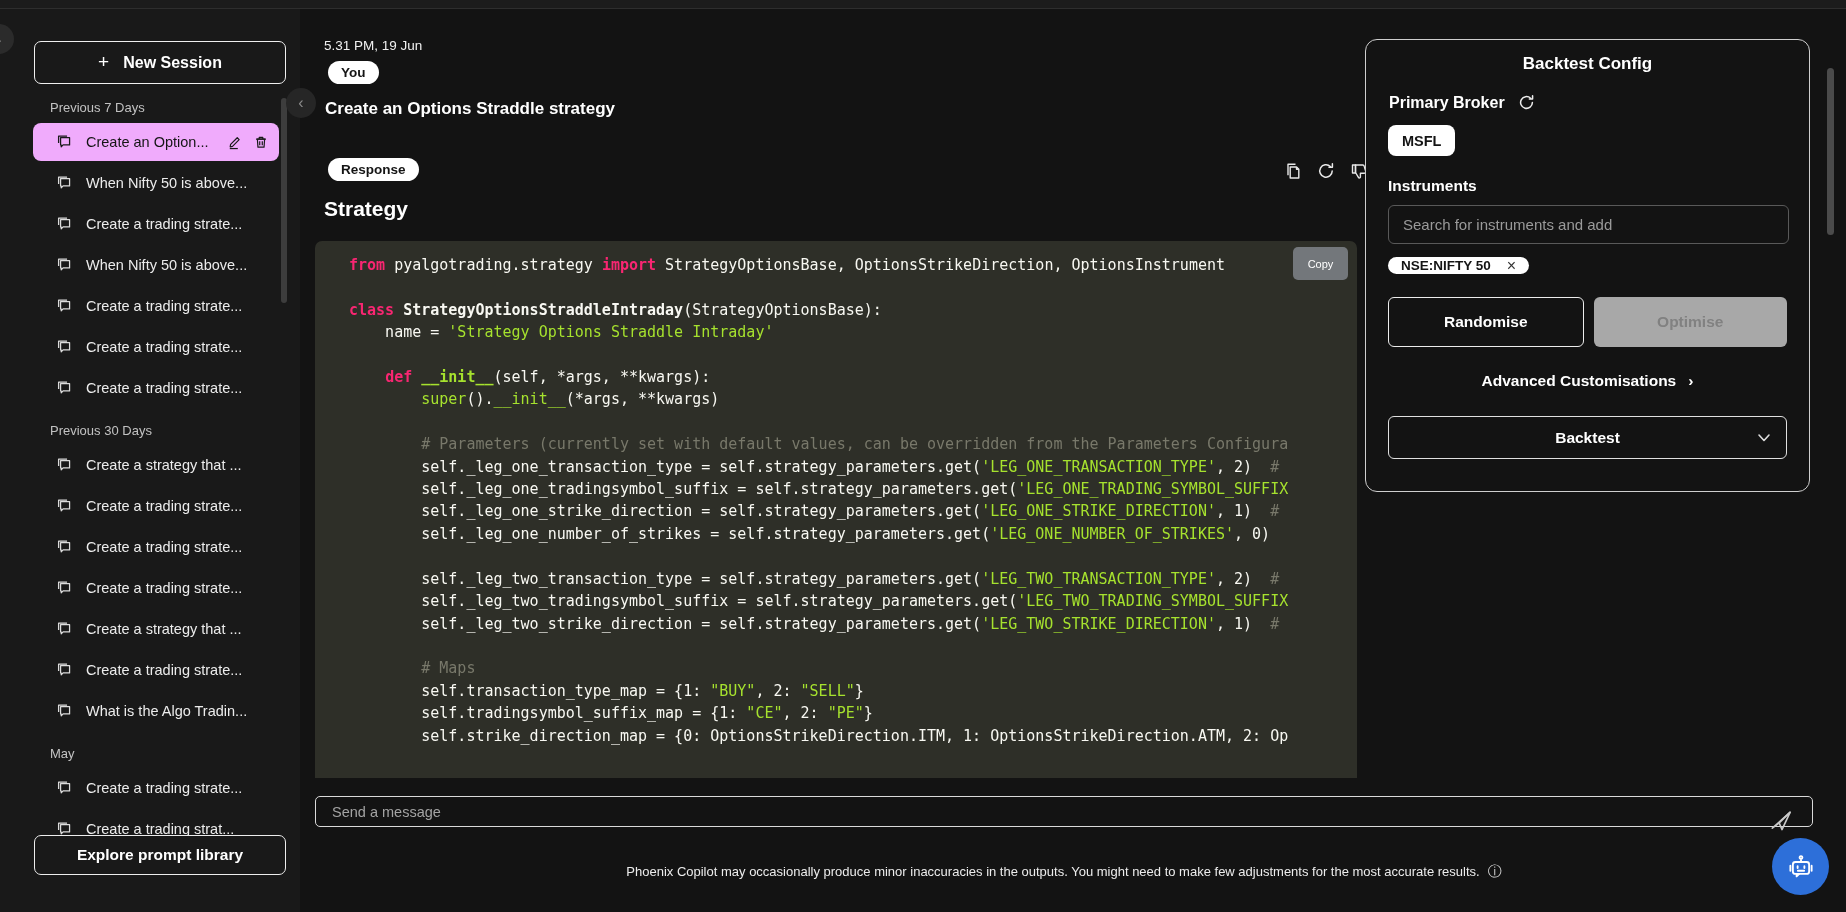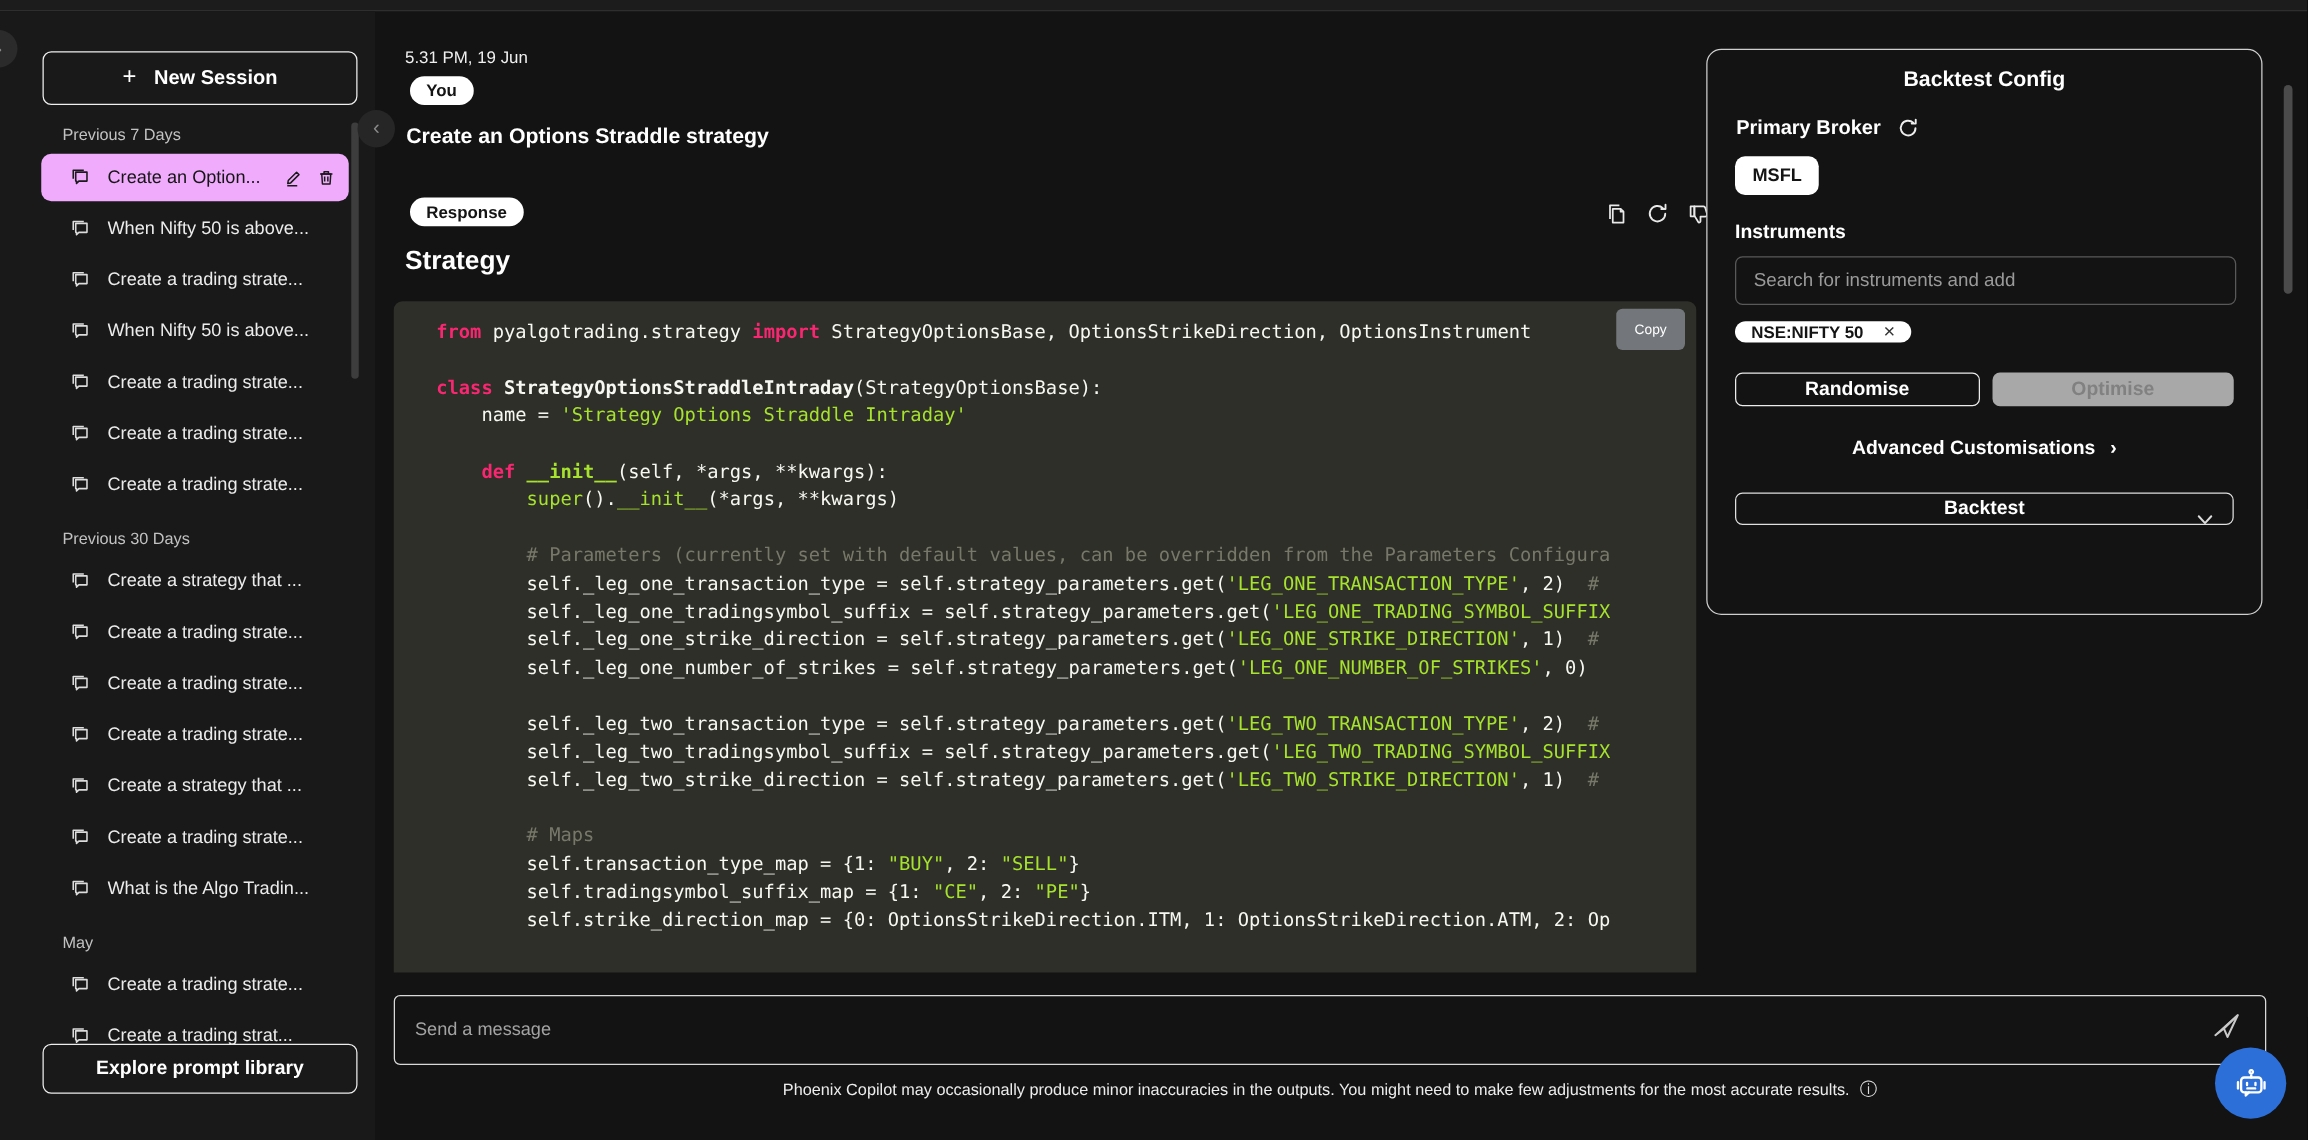--- a/index.html
+++ b/index.html
@@ -41,47 +41,47 @@
   .code-line { font-family:"DejaVu Sans Mono", monospace; font-size:15px; line-height:22.4px; white-space:pre; color:#f8f8f2; }
   .tk-k { color:#f92672; font-weight:bold; }
   .tk-n { color:#f8f8f2; font-weight:bold; }
   .tk-f { color:#a6e22e; font-weight:bold; }
   .tk-g, .tk-s { color:#a6e22e; }
   .tk-c { color:#78786a; }
   .tk-p { color:#f8f8f2; }
   .copy-btn { position:absolute; left:1293px; top:247px; width:55px; height:33px; background:#73777b; border:none; border-radius:5px; color:#fff; font-size:11px; font-family:inherit; cursor:pointer; }
 
   
-  .msg-input { position:absolute; left:315px; top:796px; width:1498px; height:56px; background:transparent; border:1px solid #d9d9d9; border-radius:5px; color:#0ea5e9; font-size:14.5px; padding:0 56px 0 16px; font-family:inherit; outline:none; }
+  .msg-input { position:absolute; left:315px; top:796px; width:1498px; height:31px; background:transparent; border:1px solid #d9d9d9; border-radius:5px; color:#0ea5e9; font-size:14.5px; padding:0 56px 0 16px; font-family:inherit; outline:none; }
   .msg-input::placeholder { color:#a3a3a3; }
   .send-btn { position:absolute; left:1768px; top:808px; width:26px; height:26px; color:#c9c9c9; cursor:pointer; background:none; border:none; }
   .disclaimer { position:absolute; left:315px; top:863px; width:1498px; text-align:center; font-size:13px; color:#ececec; }
   .disclaimer .info { margin-left:8px; font-size:14px; color:#dcdcdc; cursor:pointer; }
   .fab { position:absolute; left:1772px; top:838px; width:57px; height:57px; border-radius:50%; background:#2d6fd9; border:none; display:flex; align-items:center; justify-content:center; cursor:pointer; z-index:7; }
 
   
   .config { position:absolute; left:1365px; top:39px; width:445px; height:453px; background:#131313; border:1.5px solid #cfcfcf; border-radius:12px; }
   .config-title { margin-top:14px; text-align:center; font-size:17px; font-weight:700; color:#fff; }
   .broker-row { margin:19px 0 0 23px; display:flex; align-items:center; gap:12px; }
   .broker-label { font-size:16px; font-weight:700; color:#fff; }
   .refresh-ic { width:19px; height:19px; color:#ededed; display:flex; cursor:pointer; }
   .chip { display:inline-flex; align-items:center; background:#fff; color:#141414; border-radius:8px; font-weight:600; }
   .broker-chip { margin:13px 0 0 22px; height:31px; padding:0 14px; font-size:14.5px; }
   .instruments-label { margin:21px 0 0 22px; font-size:15.5px; font-weight:700; color:#fff; }
   .search-input { display:block; margin:10px 22px 0; width:401px; height:39px; background:transparent; border:1px solid #595959; border-radius:6px; color:#eee; font-size:15px; padding:0 14px; font-family:inherit; outline:none; }
   .search-input::placeholder { color:#9a9a9a; }
   .inst-chip { margin:13px 0 0 22px; height:17px; padding:0 13px; border-radius:10px; font-size:13.5px; font-weight:600; gap:16px; }
   .inst-chip .x { font-size:16px; font-weight:400; color:#333; cursor:pointer; }
   .cfg-buttons { margin:23px 22px 0; display:flex; gap:10px; }
-  .cfg-buttons button { flex:1; height:27px; border-radius:6px; font-size:15.5px; font-weight:700; font-family:inherit; cursor:pointer; }
+  .cfg-buttons button { flex:1; height:50px; border-radius:6px; font-size:15.5px; font-weight:700; font-family:inherit; cursor:pointer; }
   .btn-randomise { background:transparent; border:1.5px solid #ececec; color:#fff; }
   .btn-optimise { background:#a8a8a8; border:none; color:#818181; }
   .advanced { margin-top:25px; text-align:center; font-size:15.5px; font-weight:700; color:#fff; cursor:pointer; }
   .advanced .chev { margin-left:12px; font-weight:700; }
-  .backtest-dd { position:relative; margin:26px 22px 0; height:26px; border:1px solid #e0e0e0; border-radius:6px; display:flex; align-items:center; justify-content:center; font-size:15.5px; font-weight:700; color:#fff; cursor:pointer; }
+  .backtest-dd { position:relative; margin:26px 22px 0; height:43px; border:1px solid #e0e0e0; border-radius:6px; display:flex; align-items:center; justify-content:center; font-size:15.5px; font-weight:700; color:#fff; cursor:pointer; }
   .backtest-dd .caret { position:absolute; right:15px; top:16px; display:flex; color:#ddd; }
 
   .page-scrollthumb { position:absolute; left:1827px; top:68px; width:7px; height:167px; border-radius:4px; background:#4b4b4b; }
 </style>
 </head>
 <body>
 
 <div class="screen">
   <div class="topstrip"></div>
   <div class="edge-collapse">›</div>

